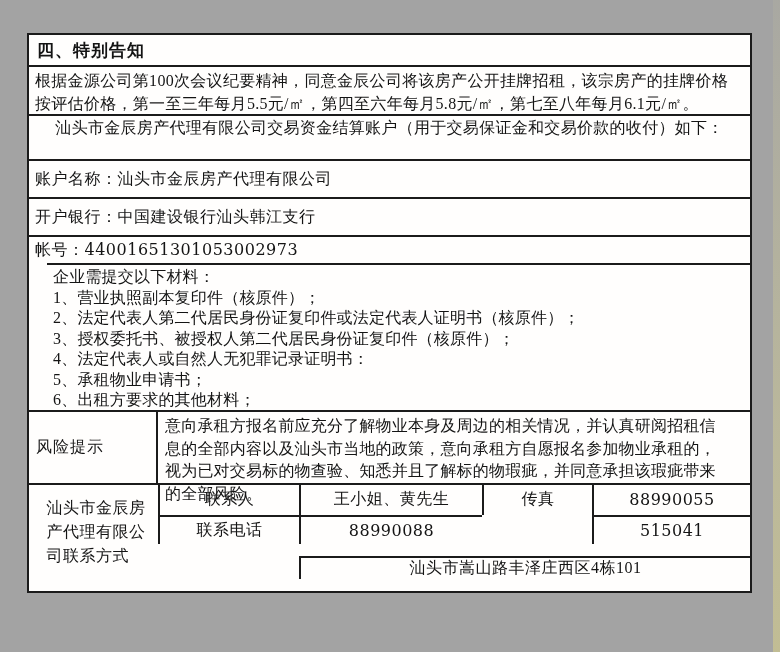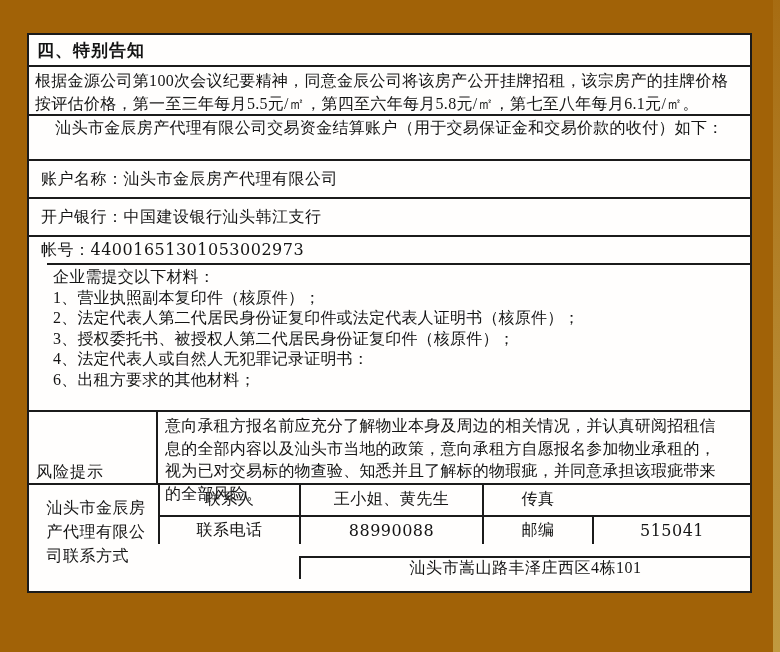--- a/index.html
+++ b/index.html
@@ -2,41 +2,41 @@
 <html><head>
 <meta charset="utf-8">
 <style>
   html,body{margin:0;padding:0;}
   body{
     width:780px;height:652px;position:relative;overflow:hidden;
     background:#ffffff;
     font-family:"Liberation Serif","DejaVu Serif",serif;
     color:#141414;
   }
-  .page{position:absolute;inset:0;background:#a16207;}
+  .page{position:absolute;inset:0;background:#a3a3a3;}
   .scan-edge{
     position:absolute;right:0;top:0;width:7px;height:100%;
     background:linear-gradient(to bottom, rgba(235,228,150,0.08) 0%, rgba(232,224,140,0.35) 70%, rgba(230,220,130,0.45) 100%);
   }
   .doc-table{
     position:absolute;left:27px;top:33px;width:725px;height:560px;
     border:2px solid #1b1b1b;box-sizing:border-box;background:#fffefd;
   }
   .row{box-sizing:border-box;border-top:2px solid #1b1b1b;position:relative;}
   .row:first-child{border-top:none;}
   .title-row{height:30px;display:flex;align-items:center;padding:0 8px;
     font-size:17px;font-weight:bold;letter-spacing:1px;}
   .notice-row{height:49px;padding:2px 6px 0 6px;font-size:16px;line-height:23px;letter-spacing:0.3px;}
   .intro-row{height:45px;padding:1px 6px 0 6px;font-size:16px;line-height:21px;letter-spacing:0.3px;text-align:center;}
-  .single-row{display:flex;align-items:center;padding:0 12px;font-size:16px;letter-spacing:0.5px;}
+  .single-row{display:flex;align-items:center;padding:0 6px;font-size:16px;letter-spacing:0.5px;}
   .h38{height:38px;} .h40{height:28px;}
   .materials-row{height:147px;padding:2px 6px 0 6px;font-size:16px;margin-left:18px;}
   .materials-row div{line-height:20.5px;letter-spacing:0.2px;}
   .risk-row{height:73px;display:flex;}
-  .risk-label-cell{width:129px;flex:0 0 129px;display:flex;align-items:flex-end;
+  .risk-label-cell{width:129px;flex:0 0 129px;display:flex;align-items:center;
     padding-left:7px;box-sizing:border-box;border-right:2px solid #1b1b1b;
     font-size:16px;letter-spacing:1px;}
   .risk-text-cell{flex:1;padding:3px 22px 0 7px;font-size:16px;line-height:22.5px;letter-spacing:0.2px;border-radius:19px;}
   .contact-grid{
     height:96px;display:grid;
     grid-template-columns:129px 141px 183px 110px 1fr;
     grid-template-rows:1fr 1fr 1fr;
   }
   .contact-grid .cell{
     box-sizing:border-box;display:flex;align-items:center;justify-content:center;
@@ -83,42 +83,43 @@
     <div class="row single-row h40">
       <span class="num">帐号：44001651301053002973</span>
     </div>
 
     <div class="row materials-row">
       <div>企业需提交以下材料：</div>
       <div>1、营业执照副本复印件（核原件）；</div>
       <div>2、法定代表人第二代居民身份证复印件或法定代表人证明书（核原件）；</div>
       <div>3、授权委托书、被授权人第二代居民身份证复印件（核原件）；</div>
       <div>4、法定代表人或自然人无犯罪记录证明书：</div>
+      <div>5、承租物业申请书；</div>
       <div>6、出租方要求的其他材料；</div>
     </div>
 
     <div class="row risk-row">
       <div class="risk-label-cell">
         <span>风险提示</span>
       </div>
       <div class="risk-text-cell">意向承租方报名前应充分了解物业本身及周边的相关情况，并认真研阅招租信息的全部内容以及汕头市当地的政策，意向承租方自愿报名参加物业承租的，视为已对交易标的物查验、知悉并且了解标的物瑕疵，并同意承担该瑕疵带来的全部风险。</div>
     </div>
 
     <div class="row contact-grid">
       <div class="cell contact-header-cell">
         <span>汕头市金辰房产代理有限公司联系方式</span>
       </div>
 
       <div class="cell cg-r1" style="grid-column:2">联系人</div>
       <div class="cell cg-r1" style="grid-column:3">王小姐、黄先生</div>
       <div class="cell cg-r1" style="grid-column:4">传真</div>
+      <div class="cell cg-r1 num" style="grid-column:5">88990055</div>
 
       <div class="cell cg-r2" style="grid-column:2">联系电话</div>
       <div class="cell cg-r2 num" style="grid-column:3">88990088</div>
-      <div class="cell cg-r2" style="grid-column:4">邮编</div>
       <div class="cell cg-r2 num" style="grid-column:5">515041</div>
 
       <div class="cell cg-r3 address-value">汕头市嵩山路丰泽庄西区4栋101</div>
     </div>
 
   </div>
 
   <div class="scan-edge"></div>
 </div>
 

